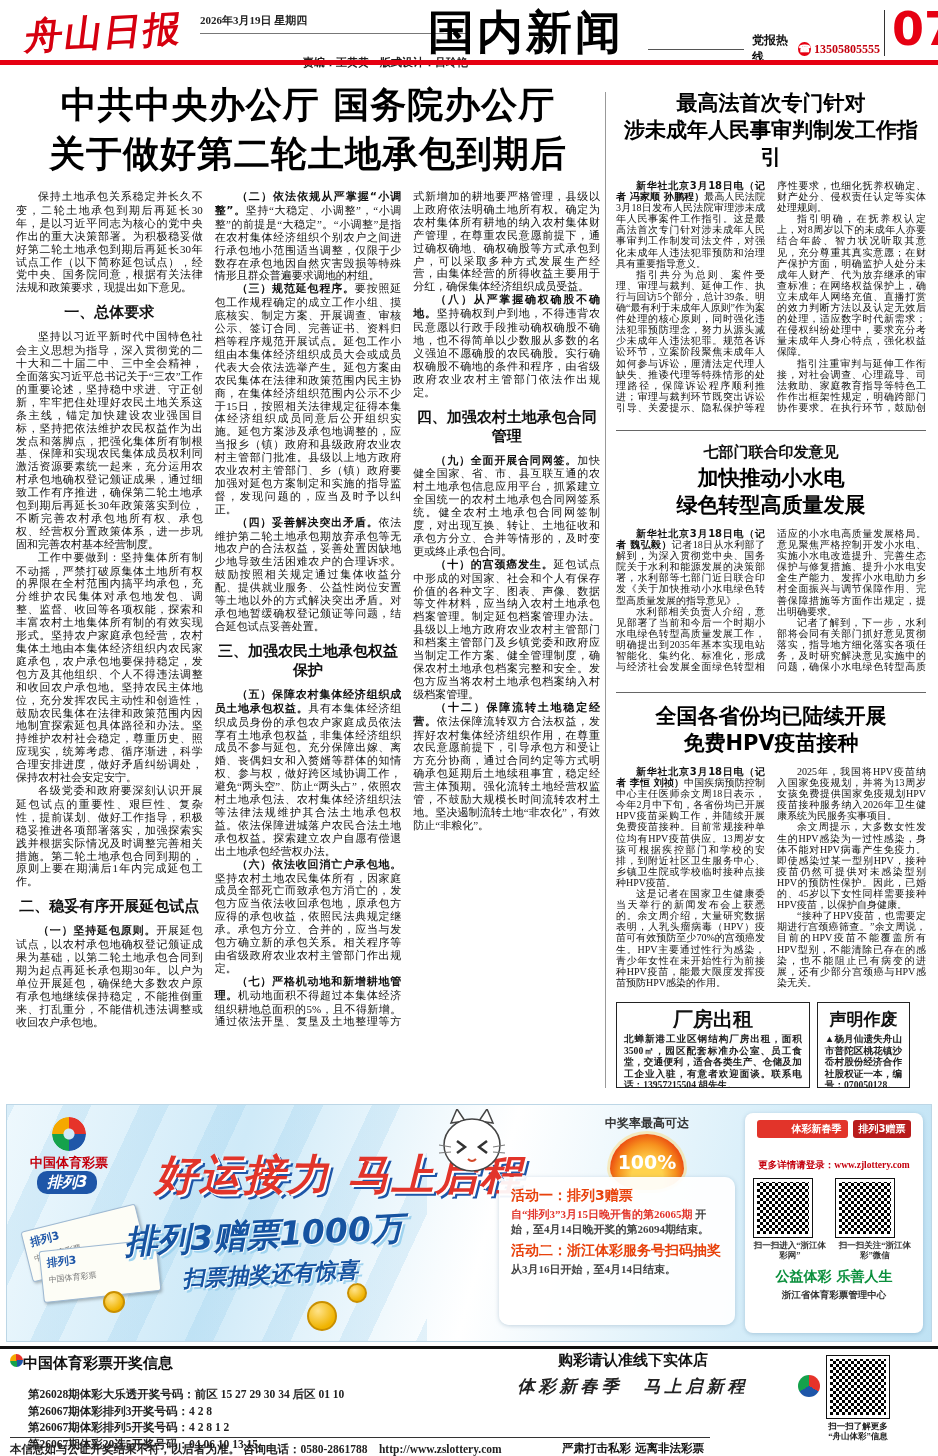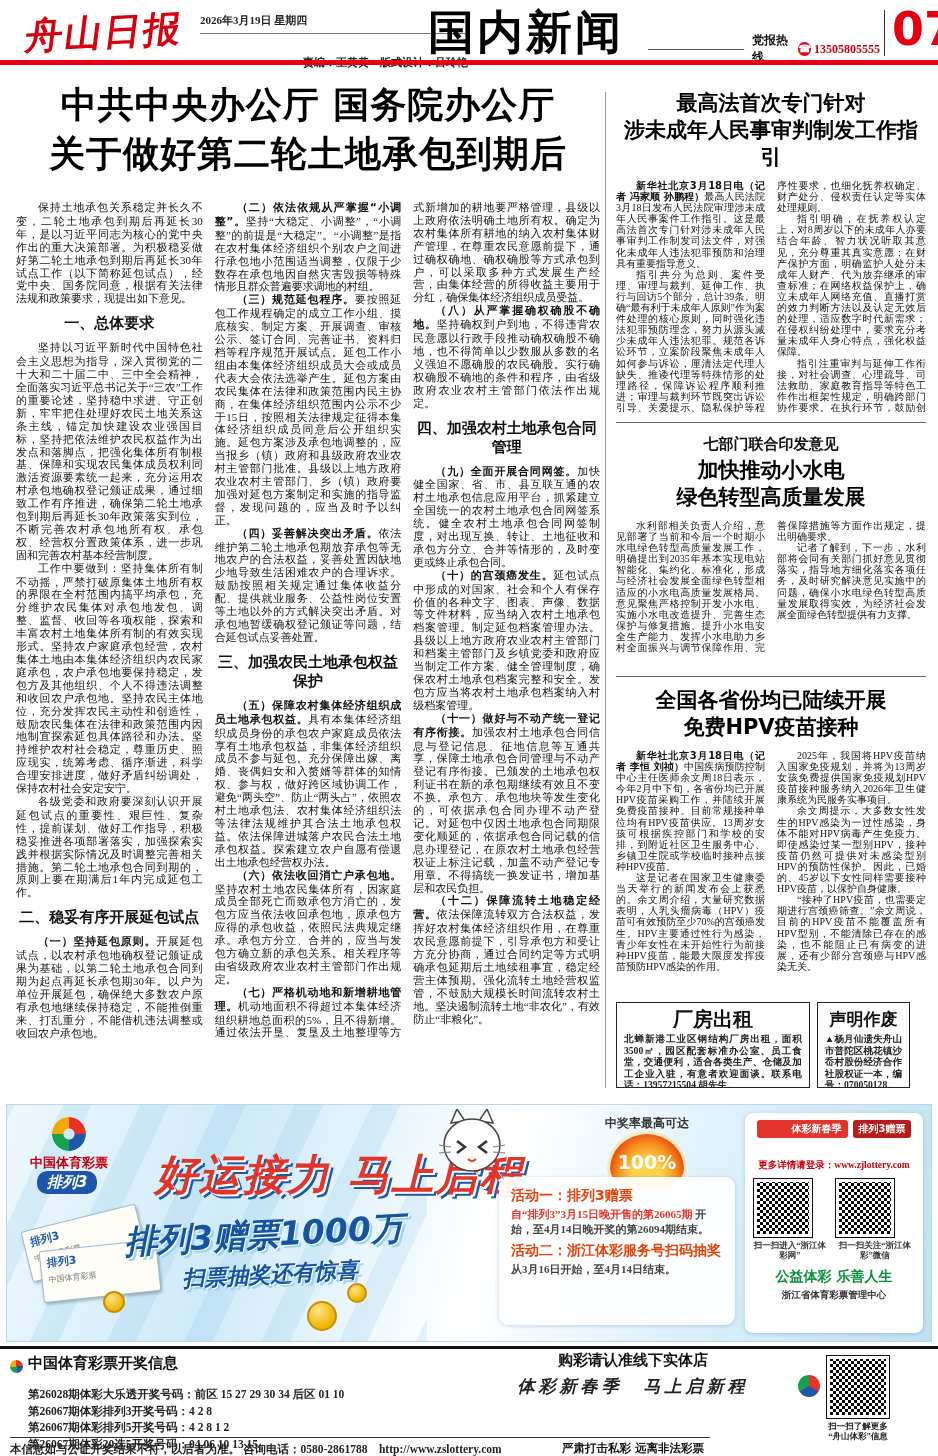--- a/index.html
+++ b/index.html
@@ -19,32 +19,32 @@
               font-size:10px;line-height:14px;text-align:center;margin:0 3px;}
   .hotline .num{color:#c4000d;}
   .pg-divider{position:absolute;left:884px;top:10px;width:1px;height:46px;background:#333;}
   .page-num{position:absolute;left:892px;top:2px;font-size:46px;font-weight:900;color:#e60012;
             font-family:"DejaVu Sans",sans-serif;}
   .red-rule{position:absolute;left:0;top:60px;width:938px;height:5px;background:#e60012;}
   
   .main-art{position:absolute;left:16px;top:80px;width:584px;}
   .main-title{text-align:center;font-weight:900;font-size:36px;line-height:49px;letter-spacing:1px;
               font-family:"DejaVu Sans",sans-serif;color:#000;}
-  .main-cols{margin-top:23px;height:846px;column-count:3;column-gap:12px;column-fill:auto;
+  .main-cols{margin-top:12px;height:846px;column-count:3;column-gap:12px;column-fill:auto;
              text-align:justify;font-size:11px;line-height:12.9px;overflow:hidden;}
   .main-cols p{margin:0;}
   p.blk{text-indent:2em;}
   p.blk b{font-family:"DejaVu Sans",sans-serif;}
   p.h{text-indent:0;text-align:center;font-weight:900;font-size:15px;line-height:19px;margin:9px 0 8px;
       font-family:"DejaVu Sans",sans-serif;}
   .vdiv{position:absolute;left:605px;top:92px;width:1px;height:996px;background:#999;}
   
   .right-col{position:absolute;left:616px;top:86px;width:310px;}
   .r-art{overflow:hidden;padding:4px 0 2px;}
-  .r-art.sep{border-top:1px solid #666;margin-top:4px;padding-top:10px;}
+  .r-art.sep{border-top:1px solid #666;margin-top:12px;padding-top:10px;}
   .r-eyebrow{text-align:center;font-size:15px;font-weight:bold;margin:2px 0 3px;}
   .r-title{text-align:center;font-weight:900;font-size:21px;line-height:27px;
            font-family:"DejaVu Sans",sans-serif;color:#000;}
   .r-body{margin-top:9px;column-count:2;column-gap:12px;column-fill:auto;text-align:justify;
           font-size:10px;line-height:11.1px;overflow:hidden;}
   .r-body p{margin:0;text-indent:2em;}
   .r-body b{font-family:"DejaVu Sans",sans-serif;}
   .h1body{height:236px;} .h2body{height:150px;} .h3body{height:232px;}
   
   .ads{position:absolute;left:616px;top:1002px;width:294px;display:flex;gap:7px;}
@@ -102,21 +102,21 @@
   .qr-row{display:flex;gap:8px;justify-content:center;margin-top:6px;}
   .qr{width:52px;height:52px;border:1px solid #111;padding:3px;background:
        repeating-linear-gradient(0deg,#000 0 3px,#fff 3px 6px),
        repeating-linear-gradient(90deg,#000 0 3px,#fff 3px 6px);background-blend-mode:difference;background-clip:content-box;}
   .qr-cap{font-size:8.5px;color:#333;margin-top:2px;line-height:10px;font-weight:bold;}
   .side-slogan{color:#0a8f3c;font-weight:900;font-size:14px;margin-top:8px;font-family:"DejaVu Sans",sans-serif;}
   .side-org{font-size:9.5px;color:#333;margin-top:3px;font-weight:bold;}
   
   .bottom{position:absolute;left:0;top:1346px;width:938px;height:110px;border-top:3px solid #111;background:#fff;}
   .lot-info{position:absolute;left:10px;top:5px;width:456px;}
-  .lot-title{font-weight:900;font-size:15px;font-family:"DejaVu Sans",sans-serif;display:flex;align-items:flex-end;gap:5px;}
+  .lot-title{font-weight:900;font-size:15px;font-family:"DejaVu Sans",sans-serif;display:flex;align-items:flex-start;}
   .lot-logo{width:13px;height:13px;border-radius:50%;
         background:conic-gradient(#e6332a 0 90deg,#1e56a8 90deg 180deg,#15a24c 180deg 270deg,#f5a800 270deg 360deg);}
   .lot-rows{margin-top:13px;font-size:11.5px;line-height:16.5px;font-weight:bold;color:#222;padding-left:18px;}
   .lot-disclaimer{position:absolute;left:10px;top:88px;width:700px;border-top:1px solid #333;padding-top:4px;
                   font-size:11.5px;font-weight:bold;color:#222;}
   .store{position:absolute;left:478px;top:2px;width:310px;text-align:center;}
   .store-notice{font-weight:900;font-size:15px;font-family:"DejaVu Sans",sans-serif;}
   .fund{font-weight:900;font-size:19px;margin-top:3px;font-family:"DejaVu Sans",sans-serif;}
   .season{font-style:italic;font-weight:900;font-size:17px;margin-top:5px;letter-spacing:4px;color:#222;}
   .warning{position:absolute;left:478px;top:92px;width:310px;text-align:center;font-size:11.5px;font-weight:900;
@@ -186,21 +186,20 @@
         <p class="blk"><b>（七）严格机动地和新增耕地管理。</b><span>机动地面积不得超过本集体经济组织耕地总面积的5%，且不得新增。通过依法开垦、复垦及土地整理等方式新增加的耕地要严格管理，县级以上政府依法明确土地所有权。确定为农村集体所有耕地的纳入农村集体财产管理，在尊重农民意愿前提下，通过确权确地、确权确股等方式承包到户，可以采取多种方式发展生产经营，由集体经营的所得收益主要用于分红，确保集体经济组织成员受益。</span></p>
 
         <p class="blk"><b>（八）从严掌握确权确股不确地。</b><span>坚持确权到户到地，不得违背农民意愿以行政手段推动确权确股不确地，也不得简单以少数服从多数的名义强迫不愿确股的农民确股。实行确权确股不确地的条件和程序，由省级政府农业农村主管部门依法作出规定。</span></p>
 
         <p class="h"><b></b><span>四、加强农村土地承包合同管理</span></p>
 
         <p class="blk"><b>（九）全面开展合同网签。</b><span>加快健全国家、省、市、县互联互通的农村土地承包信息应用平台，抓紧建立全国统一的农村土地承包合同网签系统。健全农村土地承包合同网签制度，对出现互换、转让、土地征收和承包方分立、合并等情形的，及时变更或终止承包合同。</span></p>
 
         <p class="blk"><b>（十）的宫颈癌发生。</b><span>延包试点中形成的对国家、社会和个人有保存价值的各种文字、图表、声像、数据等文件材料，应当纳入农村土地承包档案管理。制定延包档案管理办法。县级以上地方政府农业农村主管部门和档案主管部门及乡镇党委和政府应当制定工作方案、健全管理制度，确保农村土地承包档案完整和安全。发包方应当将农村土地承包档案纳入村级档案管理。</span></p>
 
-        <p class="blk"><b>（十一）做好与不动产统一登记有序衔接。</b><span>加强农村土地承包合同信息与登记信息、征地信息等互通共享，保障土地承包合同管理与不动产登记有序衔接。已颁发的土地承包权利证书在新的承包期继续有效且不变不换。承包方、承包地块等发生变化的，可依据承包合同办理不动产登记。对延包中仅因土地承包合同期限变化顺延的，依据承包合同记载的信息办理登记，在原农村土地承包经营权证上标注记载，加盖不动产登记专用章。不得搞统一换发证书，增加基层和农民负担。</span></p>
 
         <p class="blk"><b>（十二）保障流转土地稳定经营。</b><span>依法保障流转双方合法权益，发挥好农村集体经济组织作用，在尊重农民意愿前提下，引导承包方和受让方充分协商，通过合同约定等方式明确承包延期后土地续租事宜，稳定经营主体预期。强化流转土地经营权监管，不鼓励大规模长时间流转农村土地。坚决遏制流转土地“非农化”，有效防止“非粮化”。</span></p>
 
       </div>
   </div>
   <div class="vdiv"></div>
 
   <div class="right-col">
 
     <div class="r-art">
@@ -220,20 +219,21 @@
 
     <div class="r-art sep">
       <div class="r-eyebrow">七部门联合印发意见</div>
       <div class="r-title">
 
       <div>加快推动小水电</div>
           <div>绿色转型高质量发展</div>
         </div>
       <div class="r-body h2body">
 
+      <p><b>新华社北京3月18日电（记者 魏弘毅）</b><span>记者18日从水利部了解到，为深入贯彻党中央、国务院关于水利和能源发展的决策部署，水利部等七部门近日联合印发《关于加快推动小水电绿色转型高质量发展的指导意见》。</span></p>
           <p><b></b><span>水利部相关负责人介绍，意见部署了当前和今后一个时期小水电绿色转型高质量发展工作，明确提出到2035年基本实现电站智能化、集约化、标准化，形成与经济社会发展全面绿色转型相适应的小水电高质量发展格局。意见聚焦严格控制开发小水电、实施小水电改造提升、完善生态保护与修复措施、提升小水电安全生产能力、发挥小水电助力乡村全面振兴与调节保障作用、完善保障措施等方面作出规定，提出明确要求。</span></p>
           <p><b></b><span>记者了解到，下一步，水利部将会同有关部门抓好意见贯彻落实，指导地方细化落实各项任务，及时研究解决意见实施中的问题，确保小水电绿色转型高质量发展取得实效，为经济社会发展全面绿色转型提供有力支撑。</span></p>
         </div>
     </div>
 
     <div class="r-art sep">
       <div class="r-title">
 
       <div>全国各省份均已陆续开展</div>
           <div>免费HPV疫苗接种</div>

